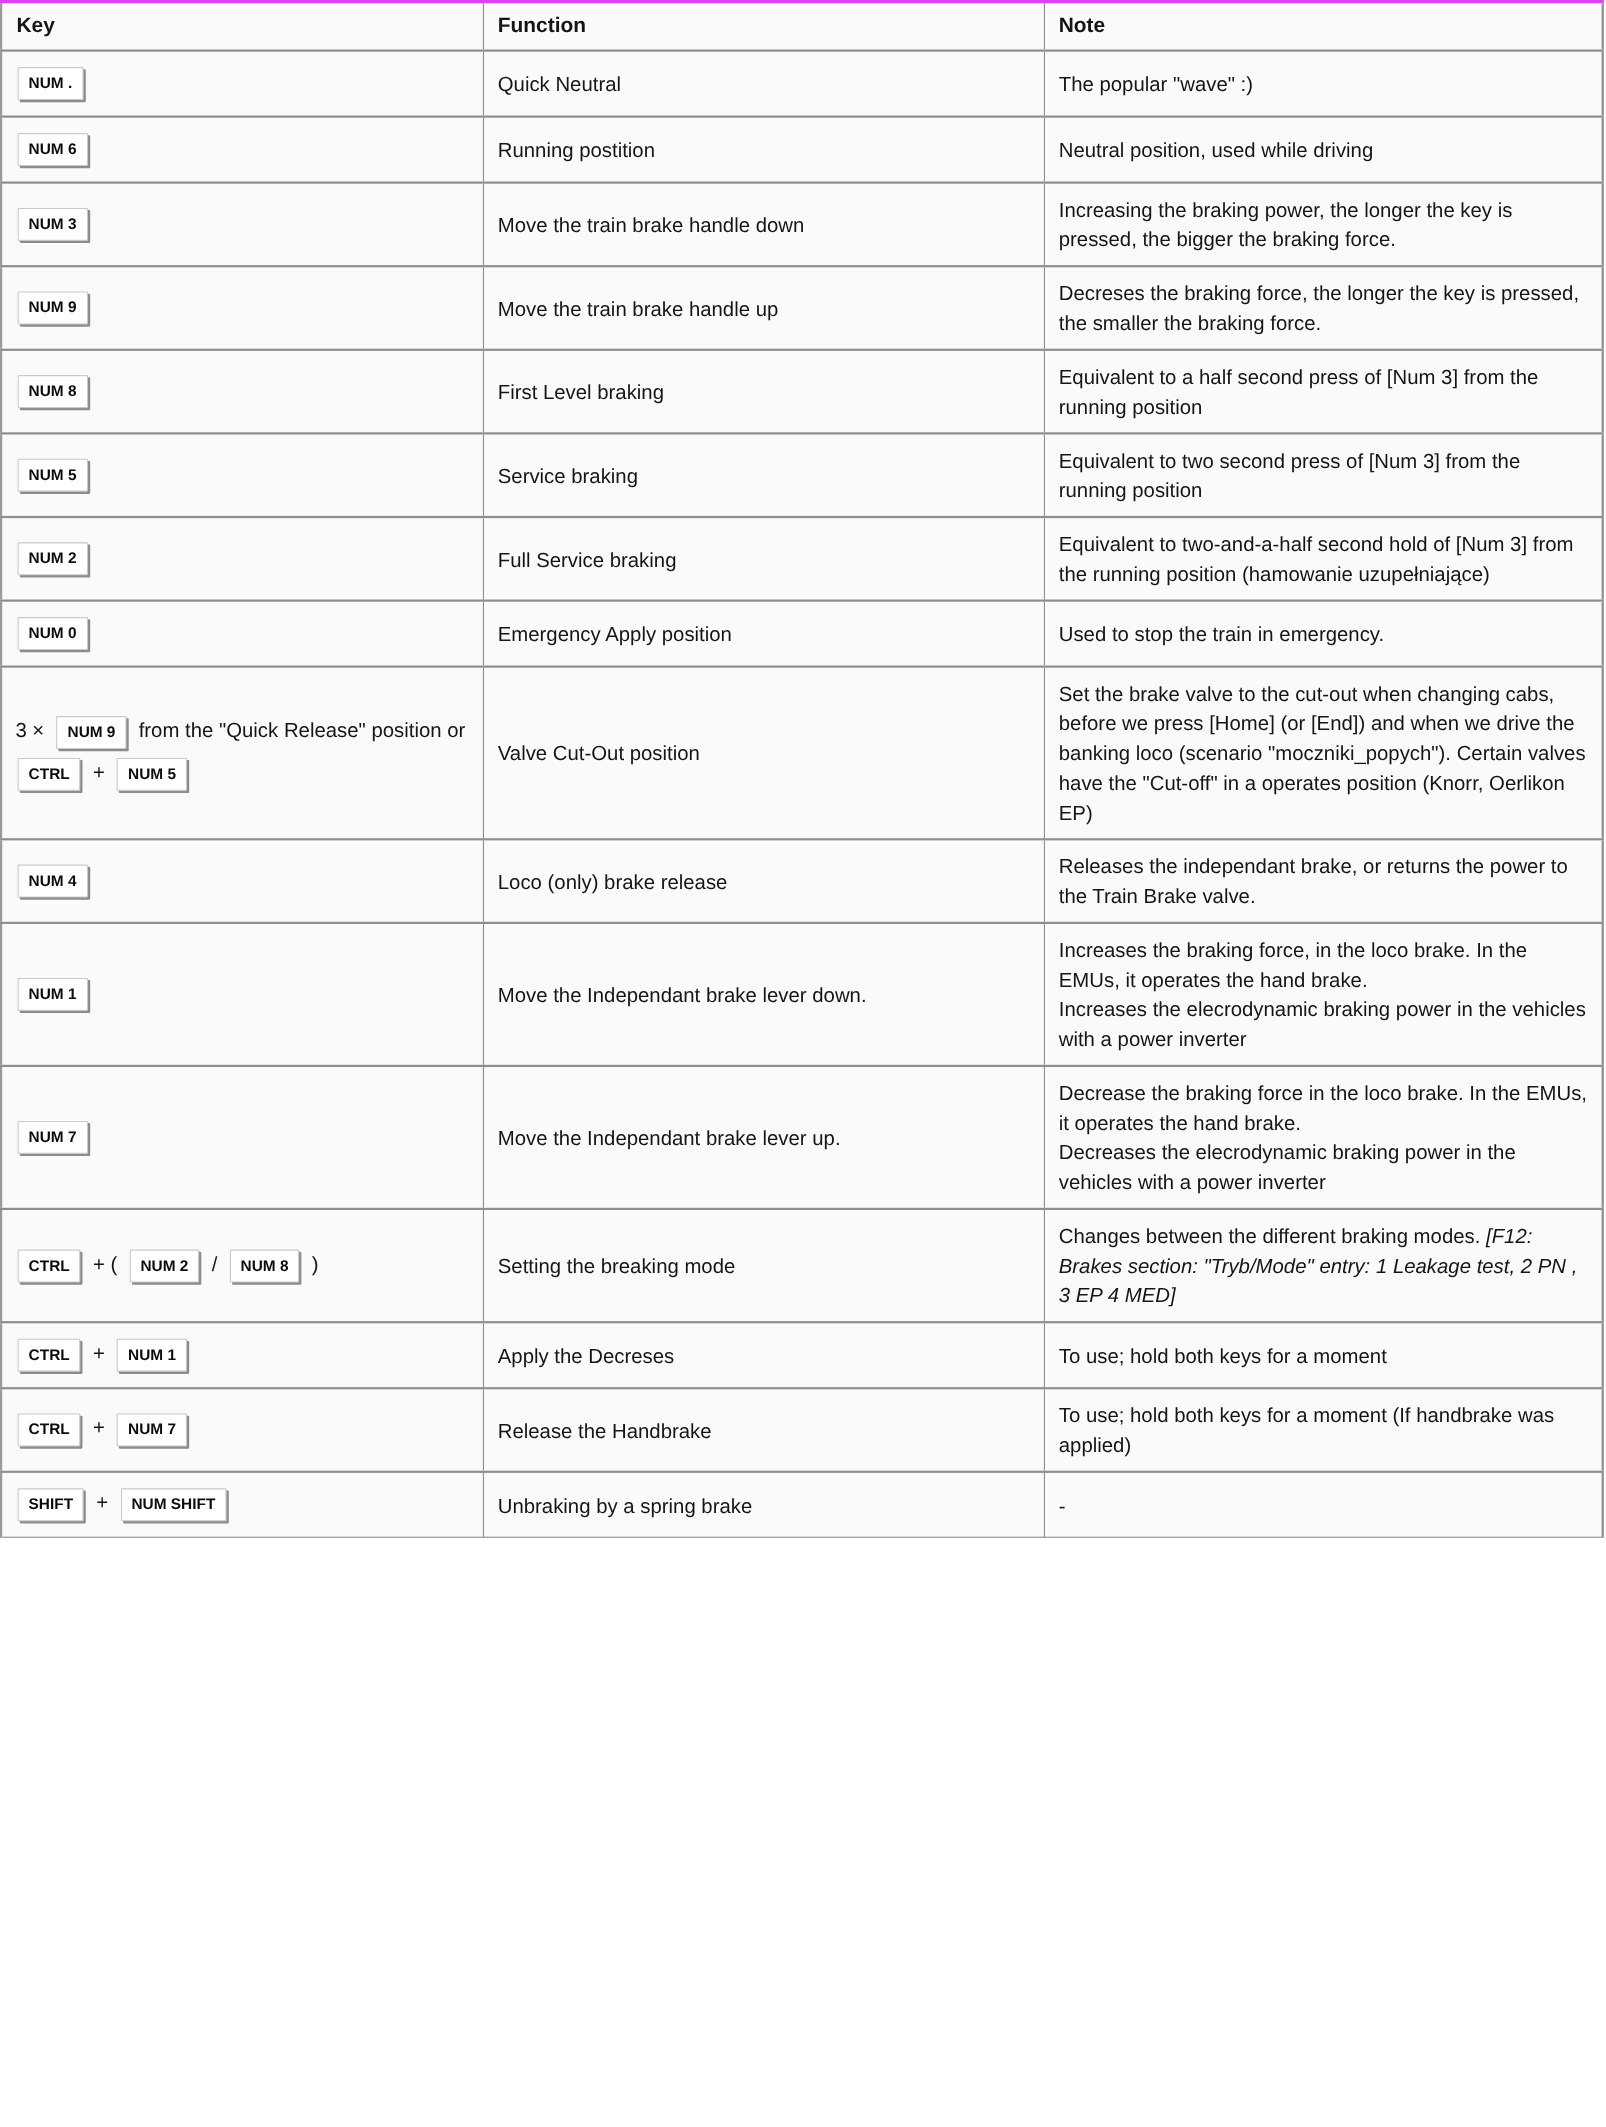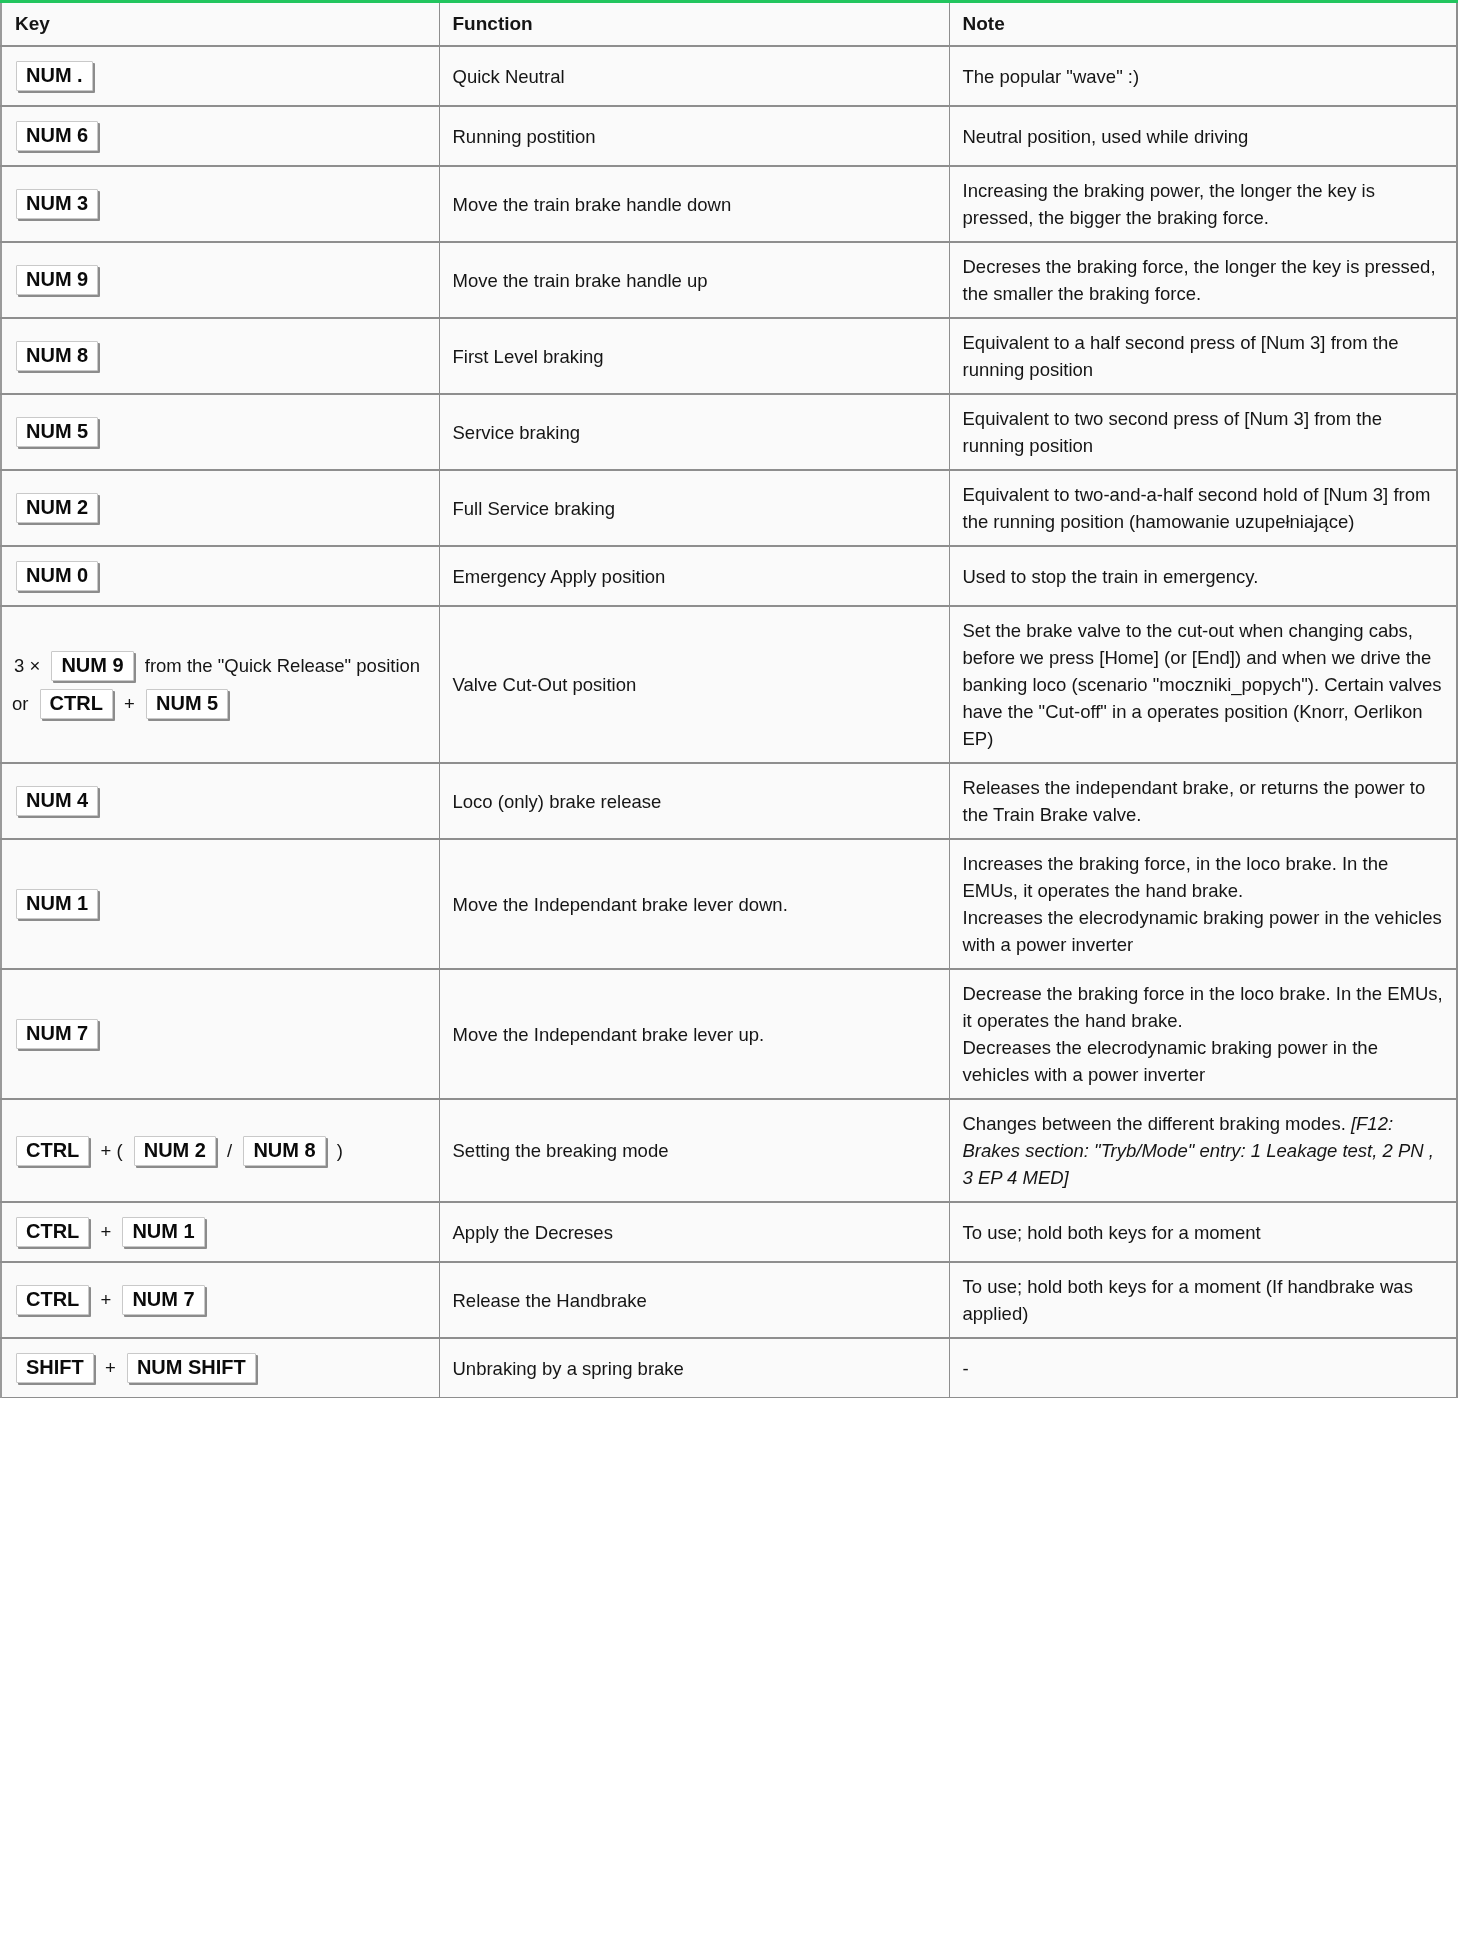--- a/index.html
+++ b/index.html
@@ -11,21 +11,21 @@
     overflow: hidden;
     font-family: "Liberation Sans", sans-serif;
     color: #151515;
   }
   table.shortcuts {
     border-collapse: collapse;
     table-layout: fixed;
     width: 1456px;
     margin: 0;
     background: #fef9c3;
-    border-top: 3px solid #22c55e;
+    border-top: 3px solid #d946ef;
     border-left: 2px solid #9a9a9a;
     border-right: 2px solid #8e8e8e;
   }
   col.c-key { width: 438px; }
   col.c-fn  { width: 510px; }
   col.c-note{ width: 508px; }
   th, td {
     border: 1px solid #8e8e8e;
     border-top: 2px solid #8e8e8e;
     text-align: left;
@@ -42,21 +42,21 @@
     line-height: 26px;
   }
   kbd.kb {
     display: inline-block;
     background: #ffffff;
     border: 1px solid #c9c9c9;
     box-shadow: 2px 2px 0 #8c8c8c;
     padding: 1px 9px 2px 9px;
     margin: 4px 4px;
     font-family: "Liberation Sans", sans-serif;
-    font-size: 20px;
+    font-size: 14px;
     font-weight: bold;
     line-height: 25px;
     color: #0b0b0b;
     white-space: nowrap;
     border-radius: 1px;
   }
   span.kt {
     margin: 0 2px;
   }
   span.note-italic {

